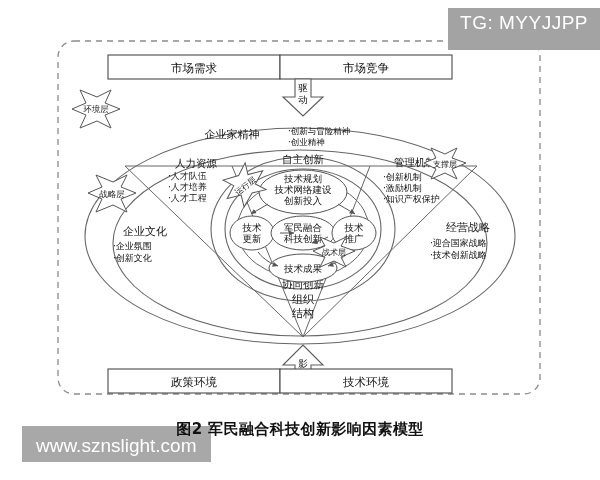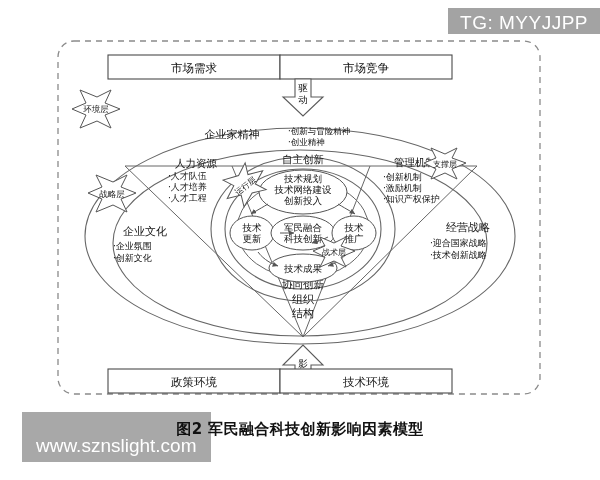--- a/index.html
+++ b/index.html
@@ -15,31 +15,31 @@
   svg#diagram{position:absolute;left:0;top:0;width:600px;height:480px;}
 
   .tg-badge{
     position:absolute;
     right:0;top:8px;
     background:#a3a3a3;
     color:#ffffff;
     font-family:"Liberation Sans",sans-serif;
     font-size:19px;
     letter-spacing:.5px;
-    padding:5px 12px 2px 12px;
+    padding:5px 12px 18px 12px;
     line-height:1;
   }
   .wm-badge{
     position:absolute;
     left:22px;bottom:18px;
     background:#a8a8a8;
     color:#ffffff;
     font-family:"Liberation Sans",sans-serif;
     font-size:19px;
-    padding:24px 14px 7px 14px;
+    padding:10px 14px 7px 14px;
     line-height:1;
   }
   .cap{
     position:absolute;
     left:0;right:0;
     top:420px;
     text-align:center;
     font-family:"DejaVu Sans","Liberation Sans",sans-serif;
     font-size:15px;
     font-weight:bold;

